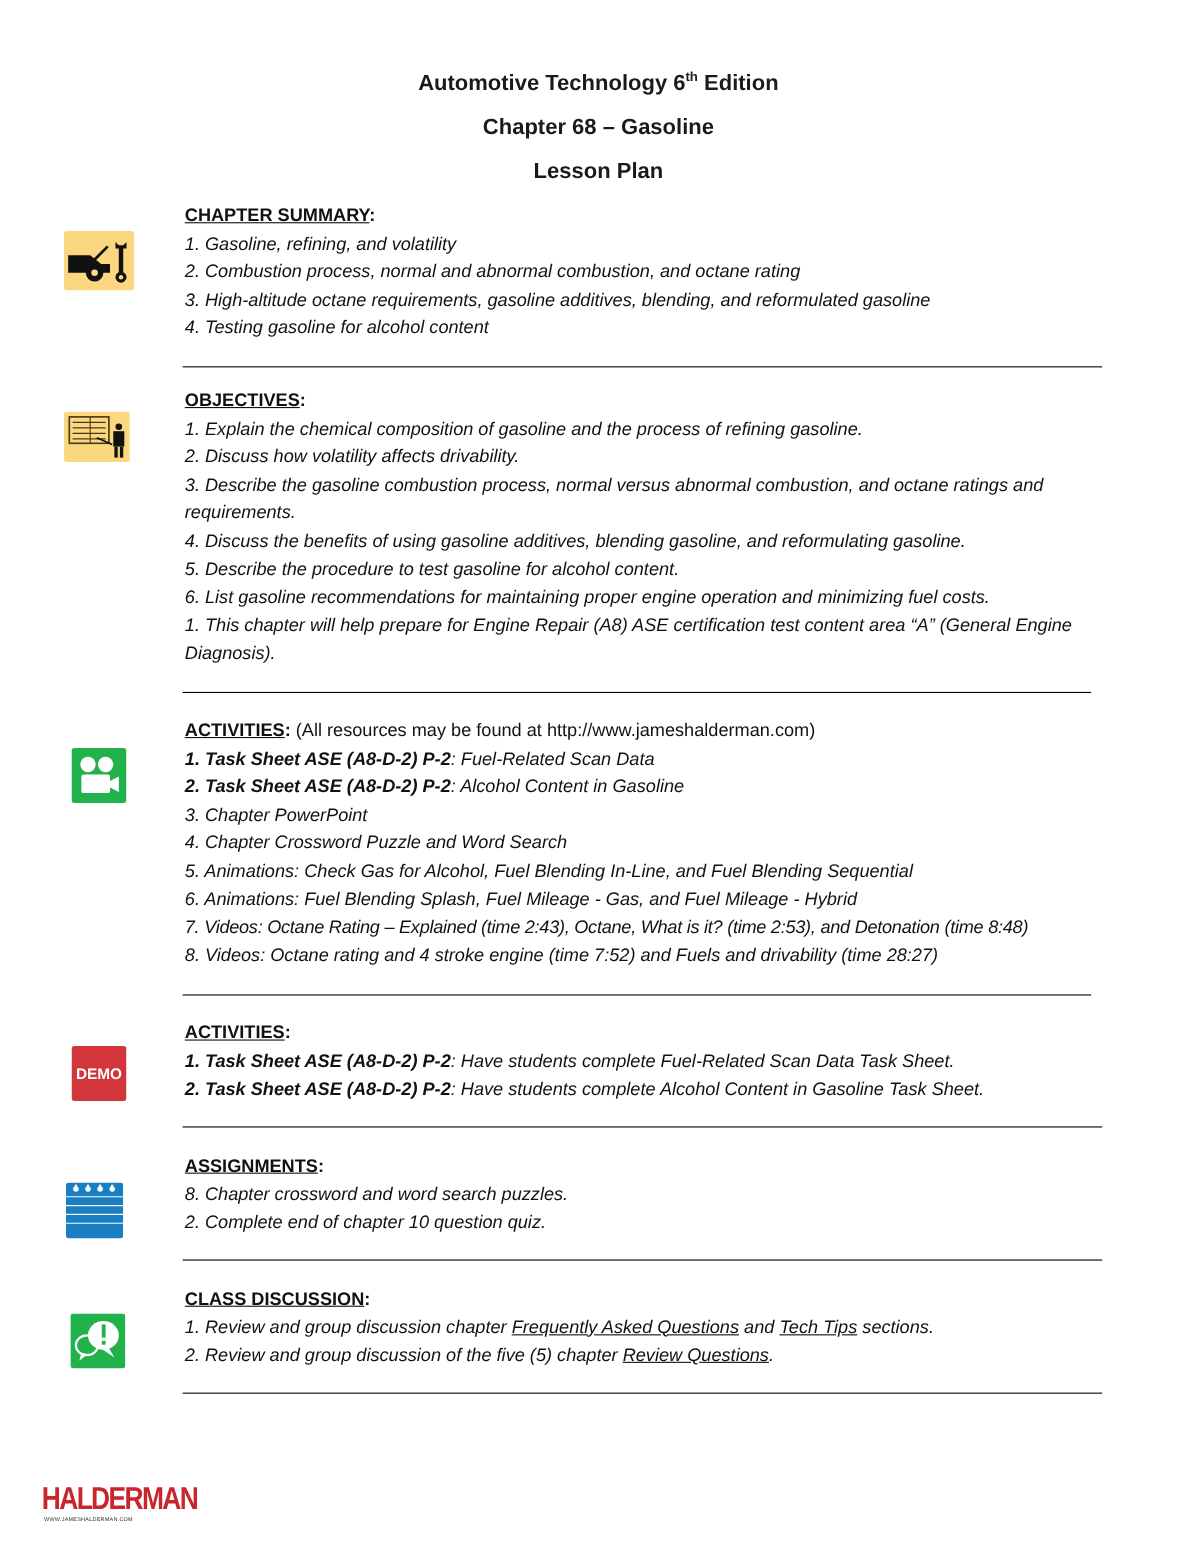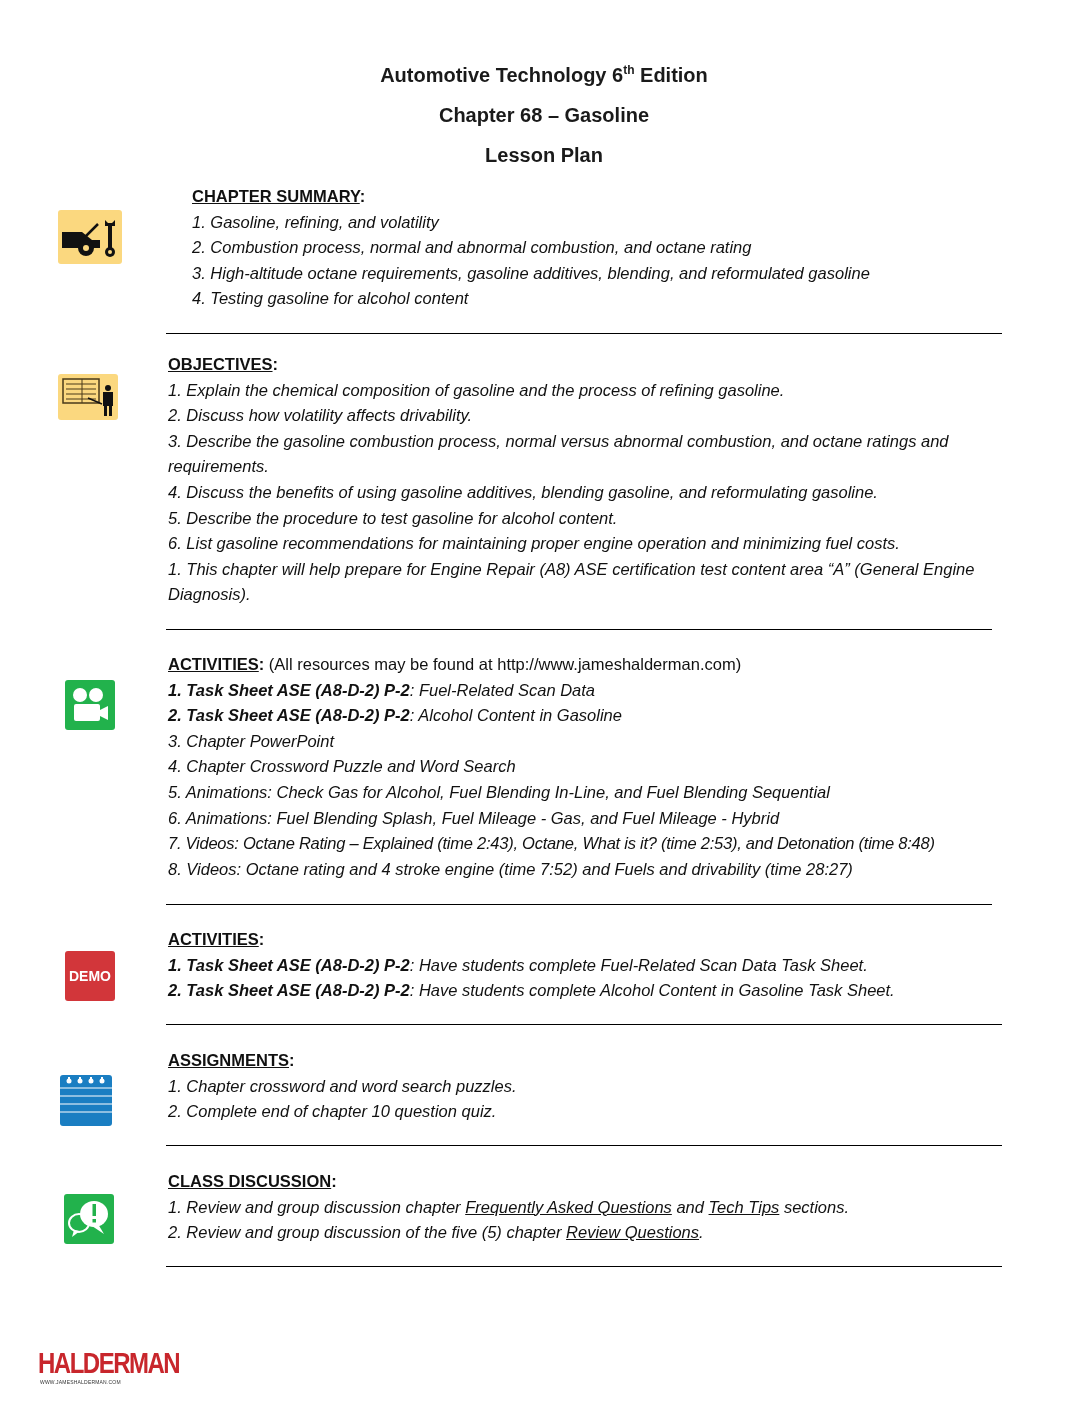--- a/index.html
+++ b/index.html
@@ -37,21 +37,21 @@
     <path d="M4 22 L24 22 L34 30 L42 30 L42 38 L4 38 Z" fill="#111"></path>
     <line x1="26" y1="28" x2="40" y2="14" stroke="#111" stroke-width="2.5"></line>
     <circle cx="28" cy="38" r="8" fill="#111"></circle>
     <circle cx="28" cy="38" r="3" fill="#fbd87f"></circle>
     <rect x="50" y="14" width="4" height="26" fill="#111"></rect>
     <path d="M47 10 L47 16 L57 16 L57 10 L54 13 L50 13 Z" fill="#111"></path>
     <circle cx="52" cy="42" r="5" fill="#111"></circle>
     <circle cx="52" cy="42" r="2" fill="#fbd87f"></circle>
   </svg>
 </div>
-<div class="section" style="top:184px;margin-left:24px;">
+<div class="section" style="top:184px;">
   <div class="heading"><span class="u">CHAPTER SUMMARY</span>:</div>
   <div class="line">1. Gasoline, refining, and volatility</div>
   <div class="line">2. Combustion process, normal and abnormal combustion, and octane rating</div>
   <div class="line">3. High-altitude octane requirements, gasoline additives, blending, and reformulated gasoline</div>
   <div class="line">4. Testing gasoline for alcohol content</div>
 </div>
 <div class="rule" style="top:333px; width:836px;"></div>
 
 <div class="icon" style="top:374px; width:60px; height:46px;">
   <svg width="60" height="46" viewBox="0 0 60 46">
@@ -128,21 +128,21 @@
     <circle cx="42" cy="6" r="2.5" fill="#fff"></circle>
       <rect x="41" y="2" width="2" height="4" fill="#fff"></rect>
     <line x1="0" y1="13" x2="52" y2="13" stroke="#fff" stroke-width="1"></line>
     <line x1="0" y1="21" x2="52" y2="21" stroke="#fff" stroke-width="1"></line>
     <line x1="0" y1="29" x2="52" y2="29" stroke="#fff" stroke-width="1"></line>
     <line x1="0" y1="37" x2="52" y2="37" stroke="#fff" stroke-width="1"></line>
   </svg>
 </div>
 <div class="section" style="top:1048px;">
   <div class="heading"><span class="u">ASSIGNMENTS</span>:</div>
-  <div class="line">1. Chapter crossword and word search puzzles.</div>
+  <div class="line">8. Chapter crossword and word search puzzles.</div>
   <div class="line">2. Complete end of chapter 10 question quiz.</div>
 </div>
 <div class="rule" style="top:1145px; width:836px;"></div>
 
 <div class="icon" style="top:1194px; width:50px; height:50px; left:64px;">
   <svg width="50" height="50" viewBox="0 0 50 50">
     <rect x="0" y="0" width="50" height="50" rx="3" fill="#22b24c"></rect>
     <ellipse cx="15" cy="29" rx="10" ry="9" fill="none" stroke="#fff" stroke-width="2"></ellipse>
     <path d="M10 36 L8 43 L16 37" fill="#fff"></path>
     <ellipse cx="30" cy="20" rx="14" ry="13" fill="#fff"></ellipse>

